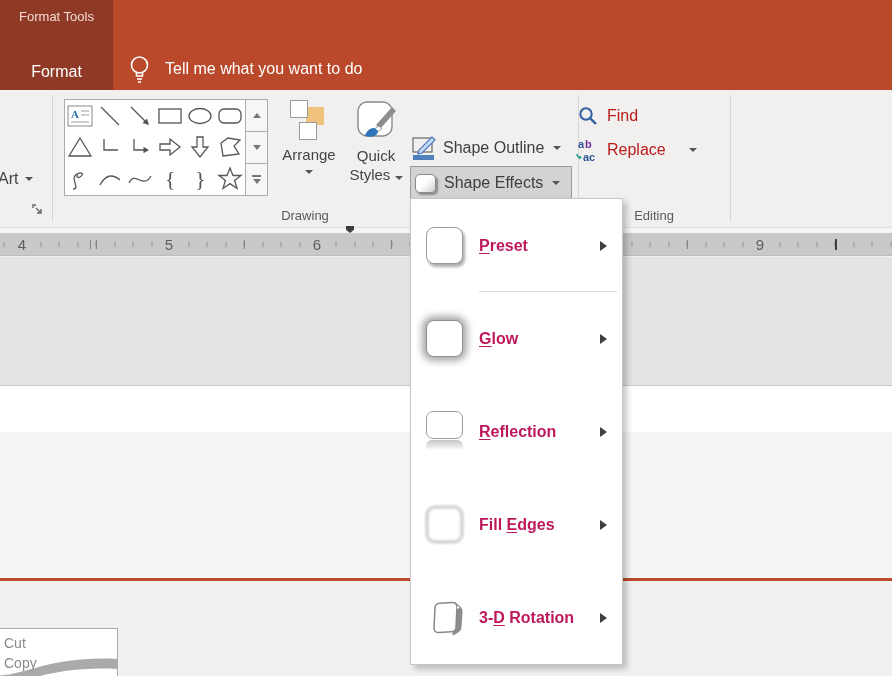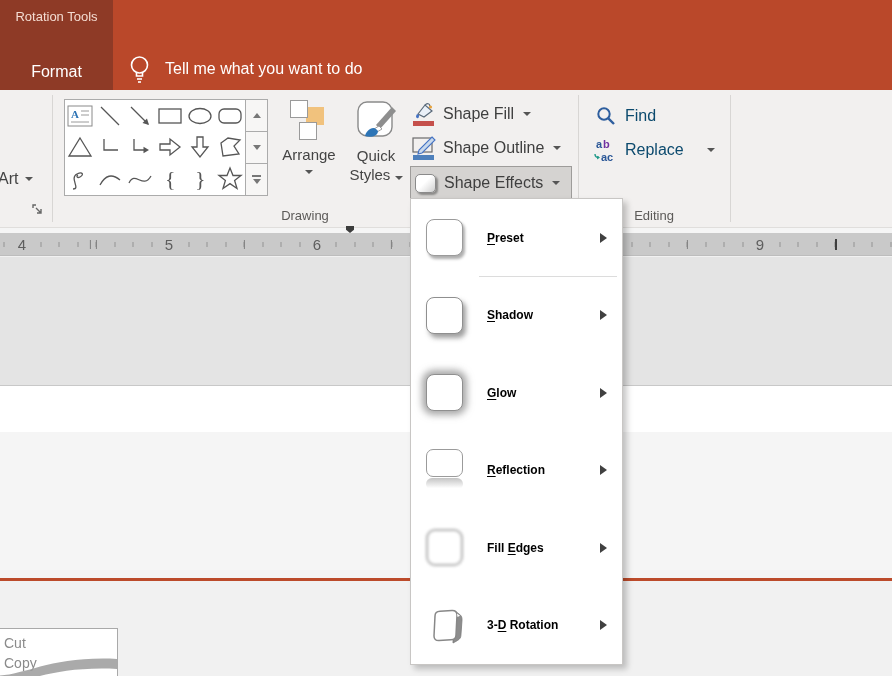--- a/index.html
+++ b/index.html
@@ -40,21 +40,21 @@
   .bigbtn .lbl { line-height:19px; }
   .caret { width:0;height:0;border-left:4px solid transparent;border-right:4px solid transparent;border-top:4px solid #555; display:inline-block; }
   .caret.mt { margin-top:6px; }
 
   
   .rowbtn { position:absolute; left:412px; width:162px; height:33px; display:flex; align-items:center; font-size:16px; color:#3F3F3F; }
   .rowbtn .ic { width:24px; height:24px; margin-right:7px; position:relative; }
   .rowbtn .caret { margin-left:9px; }
   .rowbtn.hl { left:410px; background:#D5D3D1; border:1px solid #9E9C9A; padding-left:2px; }
 
-  .editbtn { position:absolute; left:593px; height:33px; display:flex; align-items:center; font-size:16px; color:#0c4a6e; }
+  .editbtn { position:absolute; left:575px; height:33px; display:flex; align-items:center; font-size:16px; color:#b91c1c; }
   .editbtn .ic { width:26px; height:26px; margin-right:6px; display:flex; align-items:center; justify-content:center; }
 
   .colorbar { position:absolute; left:1px; bottom:0px; width:21px; height:5px; }
 
   
   .fx-ribbon-ic { width:21px; height:19px; border:1px solid #8A8A8A; border-radius:5px; background:linear-gradient(135deg,#FFFFFF 45%,#CFCFCF); box-shadow:2px 2px 2px rgba(0,0,0,.35); margin-top:1px; }
 
   
   .ruler-gap { position:absolute; left:0; top:228px; width:892px; height:5px; background:#F5F5F5; }
   .ruler { position:absolute; left:0; top:233px; width:892px; height:23px; background:#C9C9C9; border-bottom:1px solid #BDBDBD; }
@@ -75,21 +75,21 @@
   .cv-bottom { position:absolute; left:0; top:581px; width:892px; height:95px; background:#F1F1F1; }
 
   .slide-img { position:absolute; left:-10px; top:628px; width:128px; height:60px; background:#FFF; border:1px solid #A9A9A9; overflow:hidden; }
   .slide-img .mi-txt { position:absolute; left:13px; font-size:14px; color:#8A8A8A; }
   .slide-img svg { position:absolute; left:0; top:0; }
 
   
   .menu { position:absolute; left:410px; top:198px; width:213px; height:467px; background:#FFFFFF;
     border:1px solid #C8C6C4; box-shadow:4px 4px 6px rgba(0,0,0,.22); z-index:50; display:flex; flex-direction:column; }
   .menu-item { flex:1; position:relative; display:flex; align-items:center; padding-left:15px; cursor:default; }
-  .menu-item .txt { margin-left:24px; font-size:12px; font-weight:700; color:#000000; }
+  .menu-item .txt { margin-left:16px; font-size:16px; font-weight:700; color:#be185d; }
   .menu-item .txt u { text-underline-offset:2px; }
   .menu-item .subarrow { position:absolute; right:15px; width:0; height:0;
     border-top:5px solid transparent; border-bottom:5px solid transparent; border-left:7px solid #404040; }
   .menu-item.sep::after { content:""; position:absolute; left:68px; right:5px; bottom:0; height:1px; background:#DCDCDC; }
 
   .mi { width:37px; height:37px; flex-shrink:0; }
   .mi-box { width:37px; height:37px; background:#FFF; border:1px solid #9B9B9B; border-radius:8px; }
   .fx-preset  { box-shadow:2px 3px 3px rgba(0,0,0,.32); }
   .fx-shadow  { box-shadow:3px 4px 5px rgba(80,80,80,.55); border-color:#8F8F8F; }
   .fx-glow    { box-shadow:0 0 7px 4px rgba(140,140,140,.75); border-color:#8F8F8F; }
@@ -101,21 +101,21 @@
   .fx-refl-mirror { width:37px; height:12px; margin-top:1px; border-radius:6px;
     background:linear-gradient(#C4C4C4, rgba(255,255,255,0) 85%); }
 </style>
 </head>
 <body>
 
 <div id="app">
 
   <div class="tab-header">
     <div class="ctx-block">
-      <div class="ctx-label">Rotation Tools</div>
+      <div class="ctx-label">Format Tools</div>
       <div class="format-tab">Format</div>
     </div>
     <div class="tellme">
       <svg width="23" height="30" viewBox="0 0 23 30">
         <circle cx="11.5" cy="11" r="8" fill="none" stroke="#FFF" stroke-width="1.6"></circle>
         <path d="M8.5 19 v3 h6 v-3" fill="none" stroke="#FFF" stroke-width="1.6"></path>
         <line x1="9" y1="25" x2="14" y2="25" stroke="#FFF" stroke-width="1.6"></line>
         <line x1="10" y1="28" x2="13" y2="28" stroke="#FFF" stroke-width="1.6"></line>
       </svg>
       <span>Tell me what you want to do</span>
@@ -266,33 +266,20 @@
           <rect x="6" y="4" width="34" height="34" rx="9" fill="#FFF" stroke="#8A8A8A" stroke-width="1.4"></rect>
           <polygon points="40,9 44,13 28,31 24,27" fill="#8E8E8E"></polygon>
           <polygon points="27,28 30,31 25,34 22,31" fill="#FFF" stroke="#8A8A8A" stroke-width="0.8"></polygon>
           <path d="M24 31 C20 28 14 33 13 38 C19 40 26 38 26 33 Z" fill="#2E75B6"></path>
         </svg>
       </div>
       <span class="lbl">Quick</span>
       <span class="lbl"><span>Styles</span>&nbsp;<span class="caret"></span></span>
     </div>
 
-    <div class="rowbtn" style="top:7px">
-      <span class="ic">
-        <svg width="24" height="19" viewBox="0 0 24 19">
-          <path d="M6 12 L13 3 L20 9 L12 15 Z" fill="#EAF0F8" stroke="#5A6A7A" stroke-width="1.2"></path>
-          <path d="M13 3 Q17 0 18 4" fill="none" stroke="#5A6A7A" stroke-width="1.2"></path>
-          <circle cx="18.5" cy="5" r="1.6" fill="#E8A33D"></circle>
-          <path d="M5 12 Q3 15 5 16 Q7 17 7 13 Z" fill="#4472C4"></path>
-        </svg>
-        <span class="colorbar" style="background:#C5504B"></span>
-      </span>
-      <span>Shape Fill</span>
-      <span class="caret"></span>
-    </div>
 
     <div class="rowbtn" style="top:41px">
       <span class="ic">
         <svg width="24" height="19" viewBox="0 0 24 19">
           <rect x="1" y="2" width="19" height="14" fill="none" stroke="#6A6A6A" stroke-width="1.2"></rect>
           <polygon points="20,1 23,4 10,17 6,18 7,14" fill="#C9D9EC" stroke="#4472C4" stroke-width="1.1"></polygon>
         </svg>
         <span class="colorbar" style="background:#4E80BC"></span>
       </span>
       <span>Shape Outline</span>
@@ -373,27 +360,20 @@
   <div class="menu">
 
     <div class="menu-item sep">
       <span class="mi">
           <span class="mi-box fx-preset" style="display:block"></span>
         </span>
       <span class="txt"><span></span><u>P</u><span>reset</span></span>
       <span class="subarrow"></span>
     </div>
 
-    <div class="menu-item">
-      <span class="mi">
-          <span class="mi-box fx-shadow" style="display:block"></span>
-        </span>
-      <span class="txt"><span></span><u>S</u><span>hadow</span></span>
-      <span class="subarrow"></span>
-    </div>
 
     <div class="menu-item">
       <span class="mi">
           <span class="mi-box fx-glow" style="display:block"></span>
         </span>
       <span class="txt"><span></span><u>G</u><span>low</span></span>
       <span class="subarrow"></span>
     </div>
 
     <div class="menu-item">

